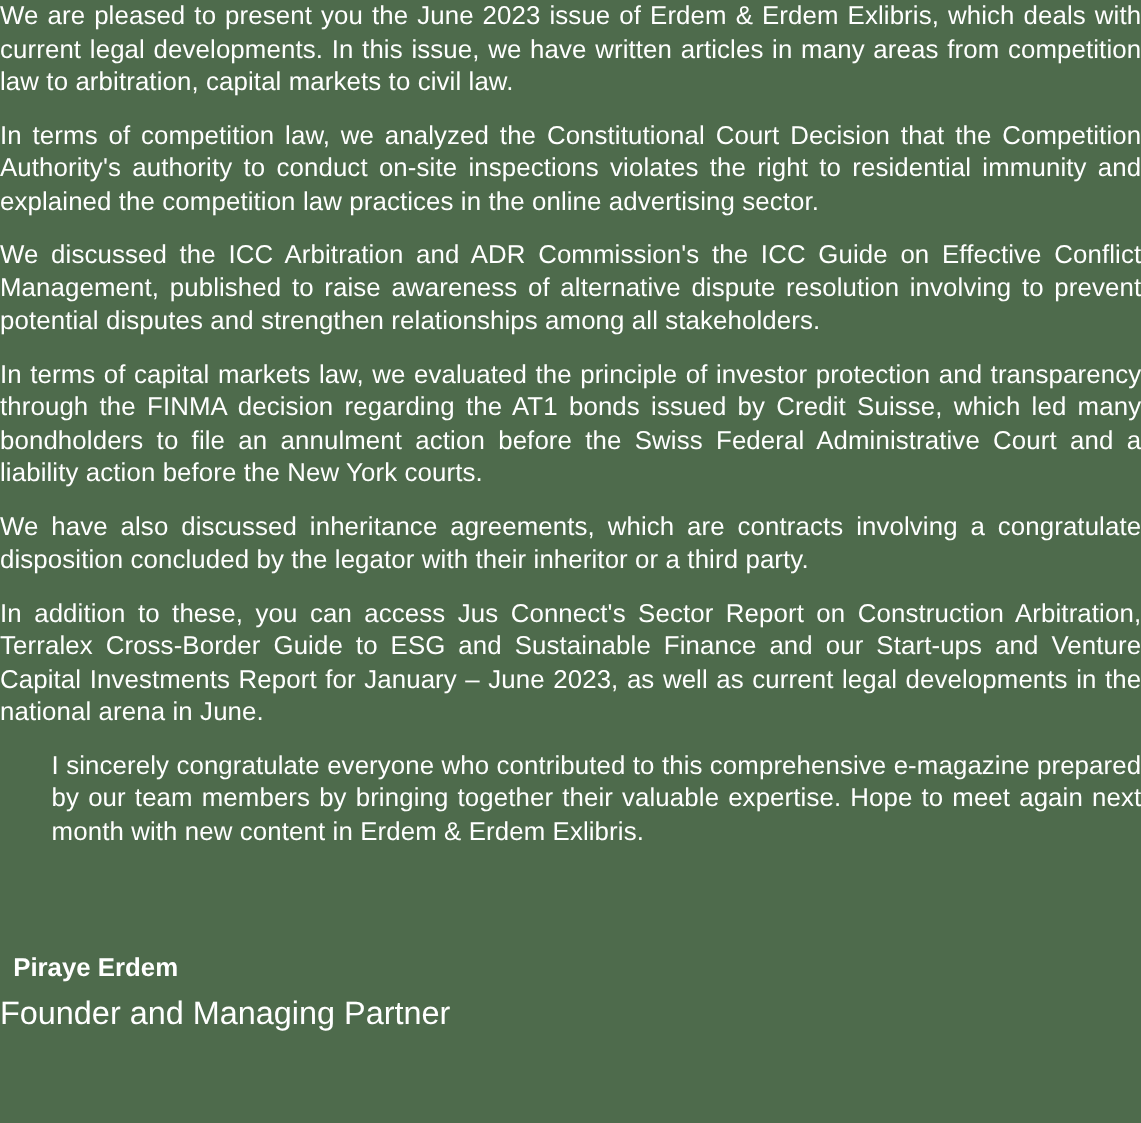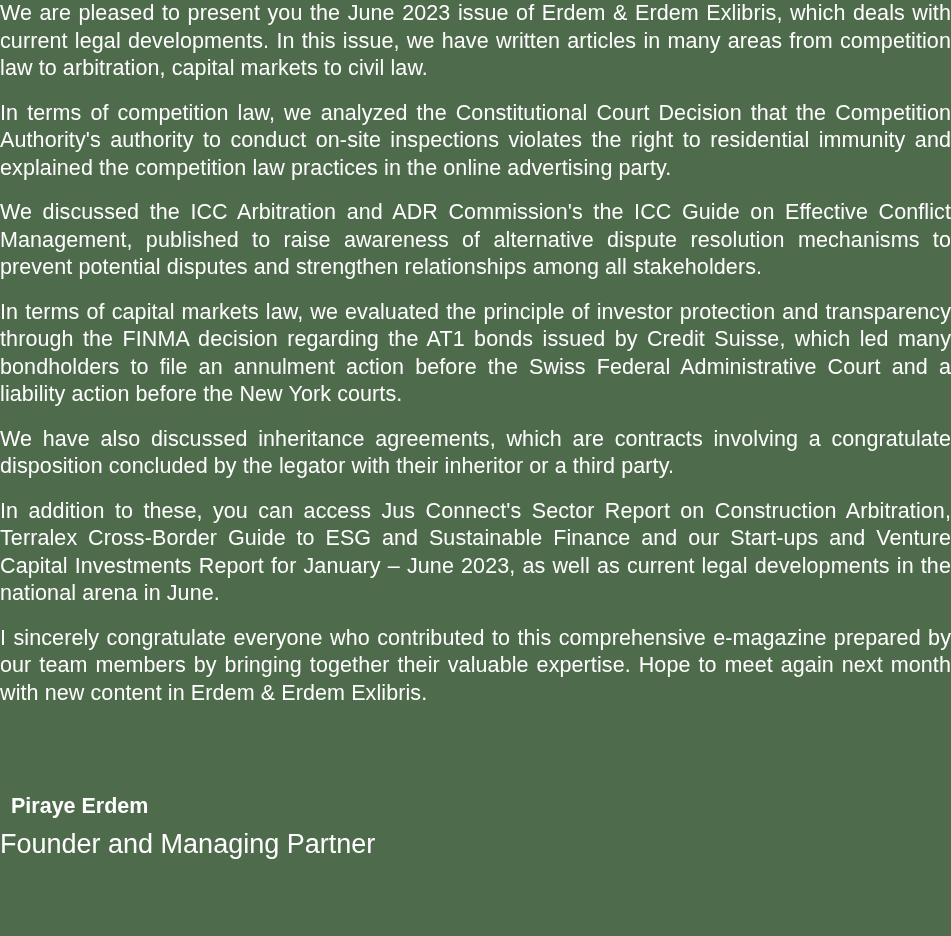--- a/index.html
+++ b/index.html
@@ -28,20 +28,21 @@
     font-size: 21.5px;
     line-height: 27.5px;
     text-align: justify;
     text-justify: inter-word;
     margin: 0 0 17px 0;
     color: #ffffff;
     letter-spacing: 0.1px;
   }
   .para:last-of-type {
     margin-bottom: 0;
+    padding-left: 43px;
   }
   .signature-block {
     margin-top: 86px;
   }
   .sig-name {
     font-size: 21.5px;
     line-height: 27px;
     font-weight: bold;
     color: #ffffff;
     margin: 11px;
@@ -52,22 +53,22 @@
     color: #ffffff;
     margin: 0;
   }
 </style>
 </head>
 <body>
 
 <div class="page">
   <div class="letter-body">
     <p class="para">We are pleased to present you the June 2023 issue of Erdem &amp; Erdem Exlibris, which deals with current legal developments. In this issue, we have written articles in many areas from competition law to arbitration, capital markets to civil law.</p>
-    <p class="para">In terms of competition law, we analyzed the Constitutional Court Decision that the Competition Authority's authority to conduct on-site inspections violates the right to residential immunity and explained the competition law practices in the online advertising party.</p>
-    <p class="para">We discussed the ICC Arbitration and ADR Commission's the ICC Guide on Effective Conflict Management, published to raise awareness of alternative dispute resolution mechanisms to prevent potential disputes and strengthen relationships among all stakeholders.</p>
+    <p class="para">In terms of competition law, we analyzed the Constitutional Court Decision that the Competition Authority's authority to conduct on-site inspections violates the right to residential immunity and explained the competition law practices in the online advertising sector.</p>
+    <p class="para">We discussed the ICC Arbitration and ADR Commission's the ICC Guide on Effective Conflict Management, published to raise awareness of alternative dispute resolution involving to prevent potential disputes and strengthen relationships among all stakeholders.</p>
     <p class="para">In terms of capital markets law, we evaluated the principle of investor protection and transparency through the FINMA decision regarding the AT1 bonds issued by Credit Suisse, which led many bondholders to file an annulment action before the Swiss Federal Administrative Court and a liability action before the New York courts.</p>
     <p class="para">We have also discussed inheritance agreements, which are contracts involving a congratulate disposition concluded by the legator with their inheritor or a third party.</p>
     <p class="para">In addition to these, you can access Jus Connect's Sector Report on Construction Arbitration, Terralex Cross-Border Guide to ESG and Sustainable Finance and our Start-ups and Venture Capital Investments Report for January – June 2023, as well as current legal developments in the national arena in June.</p>
     <p class="para">I sincerely congratulate everyone who contributed to this comprehensive e-magazine prepared by our team members by bringing together their valuable expertise. Hope to meet again next month with new content in Erdem &amp; Erdem Exlibris.</p>
   </div>
 
   <div class="signature-block">
     <p class="sig-name">Piraye Erdem</p>
     <p class="sig-title">Founder and Managing Partner</p>
   </div>

